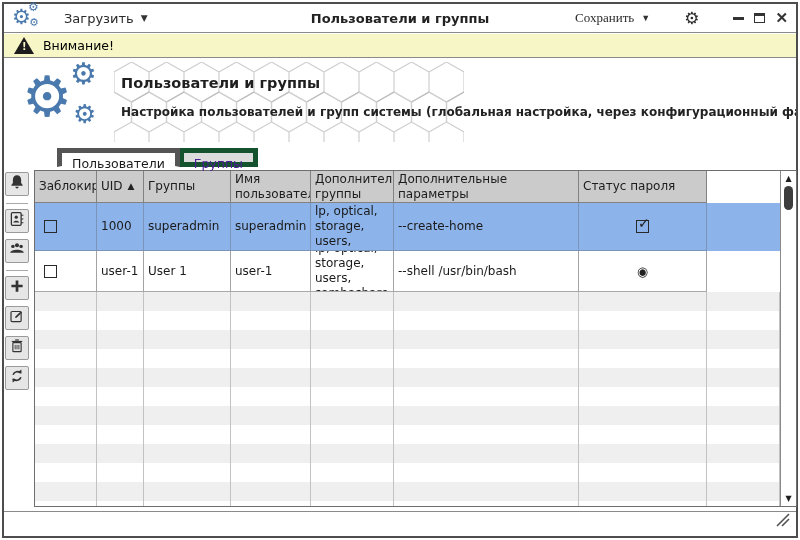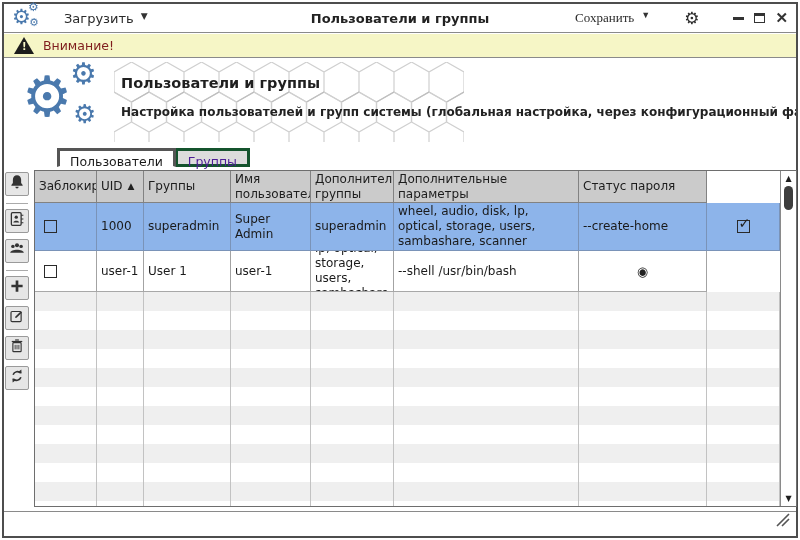--- a/index.html
+++ b/index.html
@@ -5,50 +5,50 @@
   * { margin:0; padding:0; box-sizing:border-box; }
   html,body { width:800px; height:540px; background:#fff; font-family:"DejaVu Sans","Liberation Sans",sans-serif; color:#1a1a1a; overflow:hidden; }
   .window { position:absolute; left:2px; top:2px; width:796px; height:536px; border:2px solid #4d4d4d; background:#fff; }
 
   
   .titlebar { position:absolute; left:0; top:0; right:0; height:29px; border-bottom:1px solid #8a8a8a; background:#fff; display:flex; align-items:center; padding:0 8px; }
   .appicon { position:relative; width:34px; height:26px; color:#4a79ad; flex:0 0 auto; }
   .appicon .g1 { position:absolute; left:0; top:-1px; font-size:21px; line-height:26px; }
   .appicon .g2 { position:absolute; left:16px; top:-4px; font-size:12px; line-height:12px; }
   .appicon .g3 { position:absolute; left:17px; top:12px; font-size:11px; line-height:11px; }
-  .menubtn { display:flex; gap:7px; font-size:13px; color:#2a2a2a; cursor:default; padding:2px 4px; }
+  .menubtn { display:flex; align-items:center; gap:7px; font-size:13px; color:#2a2a2a; cursor:default; padding:2px 4px; }
   .menubtn .caret { font-size:9px; color:#333; }
   .tb-load { margin-left:14px; }
   .tb-title { position:absolute; left:50%; transform:translateX(-50%); font-size:13px; font-weight:bold; color:#222; }
   .tb-right { margin-left:auto; display:flex; align-items:center; gap:30px;font-family:Liberation Serif, serif; }
   .tb-gear { font-size:17px; color:#2d2d2d; line-height:1; }
   .winbtns { display:flex; align-items:center; gap:10px; margin-left:4px; }
   .minico { width:11px; height:3px; background:#333; }
   .maxico { width:11px; height:10px; border:1px solid #333; border-top:3px solid #333; }
   .closeico { font-size:15px; color:#333; line-height:1; font-weight:bold; }
 
   
   .warnbar { position:absolute; left:0; top:30px; right:0; height:24px; background:#f6f6c6; border-bottom:1px solid #8a8a8a; display:flex; align-items:center; padding-left:10px; gap:9px; }
   .warn-tri { position:relative; width:0; height:0; border-left:10px solid transparent; border-right:10px solid transparent; border-bottom:17px solid #1c1c1c; }
   .warn-tri span { position:absolute; left:-2px; top:4px; color:#f6f6c6; font-size:10px; font-weight:bold; }
-  .warn-text { font-size:12.5px; color:#7f1d1d; }
+  .warn-text { font-size:12.5px; color:#000000; }
 
   
   .headerzone { position:absolute; left:0; top:55px; right:0; height:85px; background:#fff; overflow:hidden; }
   .hexwrap { position:absolute; left:110px; top:3px; width:350px; height:80px; opacity:.85; }
   .biggears { position:absolute; left:18px; top:6px; width:92px; height:72px; color:#4a79ad; }
   .biggears .g1 { position:absolute; left:0; top:2px; font-size:56px; line-height:60px; }
   .biggears .g2 { position:absolute; left:48px; top:-6px; font-size:30px; line-height:30px; }
   .biggears .g3 { position:absolute; left:51px; top:36px; font-size:26px; line-height:26px; }
   .hz-title { position:absolute; left:117px; top:16px; font-size:14.5px; font-weight:bold; color:#1f1f1f; }
   .hz-sub { position:absolute; left:117px; top:46px; font-size:12px; font-weight:bold; color:#222; white-space:nowrap; }
 
   
   .tabs { position:absolute; left:53px; top:144px; display:flex; z-index:3; }
-  .tab { height:19px; padding:3px 10px 0; font-size:12.5px; border:3px solid #14532d; margin-right:-1px; }
+  .tab { height:19px; padding:3px 10px 0; font-size:12.5px; border:5px solid #14532d; margin-right:-1px; }
   .tab.active { background:#fff; border-color:#555; border-bottom:1px solid #fff; z-index:2; }
   .tab.inactive { background:#dcdcdc; color:#4c1d95; }
 
   
   .sidebtn { position:absolute; left:1px; width:24px; height:24px; background:#e6e6e6; border:1px solid #9a9a9a; border-radius:2px; display:flex; align-items:center; justify-content:center; }
   .sidebtn svg { width:18px; height:18px; }
   .sidesep { position:absolute; left:2px; width:22px; height:1px; background:#aaa; }
 
   
   .table-area { position:absolute; left:30px; top:166px; width:763px; height:337px; border:1px solid #6e6e6e; background:#fff; display:flex; }
@@ -228,21 +228,20 @@
             <span>Статус пароля</span>
           </div>
       </div>
 
       <div class="trow drow row1 selected">
         <div class="cell">
             <div class="checkbox"></div>
           </div>
         <div class="cell">1000</div>
         <div class="cell">superadmin</div>
-        <div class="cell">Super Admin</div>
         <div class="cell">superadmin</div>
         <div class="cell wrap">wheel, audio, disk, lp, optical, storage, users, sambashare, scanner</div>
         <div class="cell nowrapclip">--create-home</div>
         <div class="cell center">
             <div class="pwcheck">
               <span>✓</span>
             </div>
           </div>
       </div>
 

